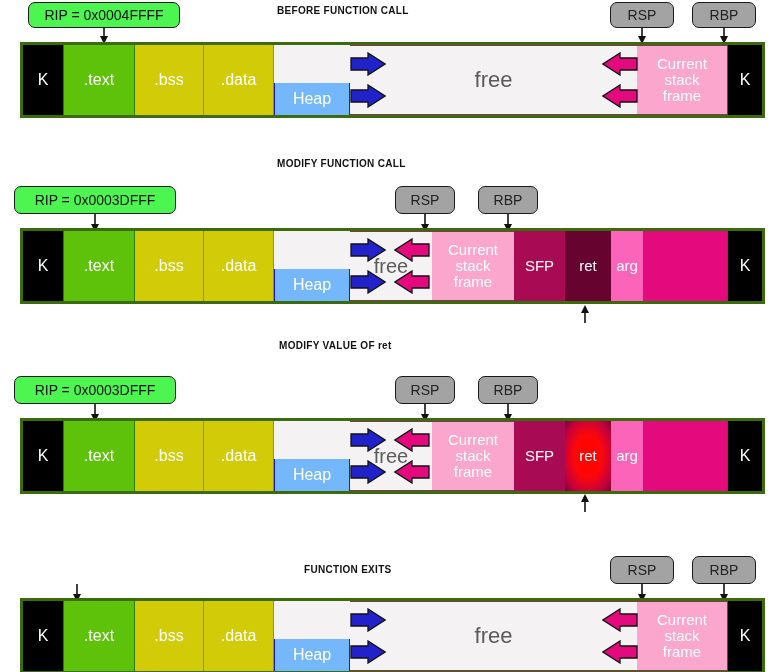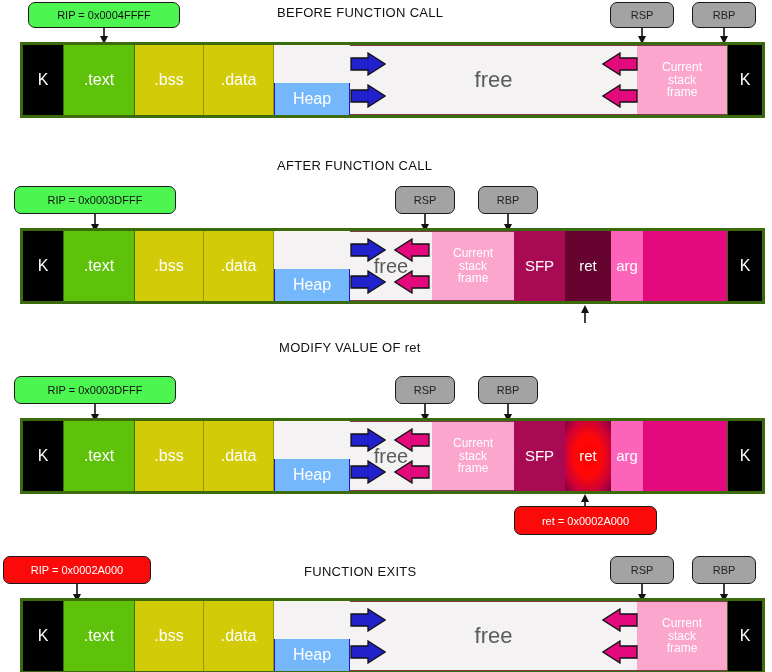--- a/index.html
+++ b/index.html
@@ -5,21 +5,21 @@
   html,body{margin:0;padding:0;}
   body{
     width:772px;height:672px;background:#ffffff;overflow:hidden;
     font-family:"Liberation Sans","DejaVu Sans",sans-serif;
     position:relative;
   }
   .diagram{position:relative;width:772px;height:672px;}
 
   
   .sec-title{
-    position:absolute;font-size:13px;font-weight:normal;color:#111;
+    position:absolute;font-size:10px;font-weight:bold;color:#111;
     letter-spacing:.3px;white-space:nowrap;
   }
 
   
   .bar{
     position:absolute;left:20px;width:745px;height:76px;
     border:3px solid #3b6b0c;box-sizing:border-box;
     display:flex;background:#f4f2f2;
   }
   .seg{
@@ -28,41 +28,41 @@
     line-height:1.05;
   }
   .seg.kernel{background:#000000;}
   .seg.text{background:#5fc20a;border-left:1px solid #2e7a00;border-right:1px solid #2e7a00;}
   .seg.bss{background:#d2cb08;border-right:1px solid #9b9600;}
   .seg.data{background:#d2cb08;border-right:1px solid #9b9600;}
   .seg.heap{background:#74b8fb;border:1px solid #1a1ad6;border-top:0;border-bottom:0;margin-top:38px;}
   .seg.free{background:#f4f2f2;color:#5b5b5b;font-size:22px;
             border-top:1px solid #7a3a52;border-bottom:1px solid #7a3a52;}
   .seg.free.small{font-size:20px;}
-  .seg.csf{background:#fba6cd;font-size:12px;flex-direction:column;
+  .seg.csf{background:#fba6cd;font-size:15px;flex-direction:column;
            border-top:1px solid #7a3a52;border-bottom:1px solid #7a3a52;text-align:center;}
   .seg.sfp{background:#a80b53;font-size:15px;}
   .seg.ret{background:#66032f;font-size:15px;}
   .seg.ret.hot{background:radial-gradient(ellipse at 50% 50%, #ff0000 0%, #ff0707 42%, #c2003f 78%, #7a0036 100%);}
   .seg.arg{background:#fb64b8;font-size:15px;}
   .seg.stackrest{background:#e4097c;}
   .seg.kernel2{background:#000000;border-left:1px solid #3b6b0c;}
 
   .seg .lbl{pointer-events:none;}
   .seg.csf .lbl{display:block;}
 
   
   .arrow{position:absolute;width:36px;height:24px;}
   .arrow svg{display:block;}
 
   
   .callout{
     position:absolute;box-sizing:border-box;border-radius:7px;
     display:flex;align-items:center;justify-content:center;
-    font-size:11px;white-space:nowrap;border:1.5px solid #1a1a1a;
+    font-size:14px;white-space:nowrap;border:1.5px solid #1a1a1a;
   }
   .callout.green{background:#4df551;color:#111;}
   .callout.red{background:#fb0a0a;color:#ffffff;}
   .callout.pink{background:#a3a3a3;color:#222;}
   .callout.maroon{background:#66032f;color:#ffffff;}
   .callout.retred{background:#fb0a0a;color:#ffffff;}
 
   
   .conn{position:absolute;}
   .conn svg{display:block;overflow:visible;}
@@ -143,21 +143,21 @@
     <svg width="36" height="24" viewBox="0 0 36 24">
         <polygon points="35,6 18,6 18,1 1,12 18,23 18,18 35,18" fill="#e4097c" stroke="#111" stroke-width="1.3"></polygon>
       </svg>
     </div>
   <div class="arrow" style="left:602px;top:84px;">
     <svg width="36" height="24" viewBox="0 0 36 24">
         <polygon points="35,6 18,6 18,1 1,12 18,23 18,18 35,18" fill="#e4097c" stroke="#111" stroke-width="1.3"></polygon>
       </svg>
     </div>
 
-  <div class="sec-title" style="left:277px;top:158px;">AFTER FUNCTION CALL</div>
+  <div class="sec-title" style="left:277px;top:158px;">MODIFY FUNCTION CALL</div>
 
   <div class="callout green" style="left:14px;top:186px;width:162px;height:28px;">RIP = 0x0003DFFF</div>
   <div class="conn" style="left:89px;top:214px;">
     <svg width="12" height="18">
         <line x1="6" y1="0" x2="6" y2="12" stroke="#111" stroke-width="1.6"></line>
         <polygon points="6,18 2,10 10,10" fill="#111"></polygon>
       </svg>
   </div>
 
   <div class="callout pink" style="left:395px;top:186px;width:60px;height:28px;">RSP</div>
@@ -332,25 +332,23 @@
         <polygon points="35,6 18,6 18,1 1,12 18,23 18,18 35,18" fill="#e4097c" stroke="#111" stroke-width="1.3"></polygon>
       </svg>
     </div>
 
   <div class="conn" style="left:579px;top:494px;">
     <svg width="12" height="18">
         <line x1="6" y1="18" x2="6" y2="6" stroke="#111" stroke-width="1.6"></line>
         <polygon points="6,0 2,8 10,8" fill="#111"></polygon>
       </svg>
   </div>
-  <div class="callout retred" style="left:514px;top:506px;width:143px;height:29px;">ret = 0x0002A000</div>
 
   <div class="sec-title" style="left:304px;top:564px;">FUNCTION EXITS</div>
 
-  <div class="callout red" style="left:3px;top:556px;width:148px;height:28px;">RIP = 0x0002A000</div>
   <div class="conn" style="left:71px;top:584px;">
     <svg width="12" height="18">
         <line x1="6" y1="0" x2="6" y2="12" stroke="#111" stroke-width="1.6"></line>
         <polygon points="6,18 2,10 10,10" fill="#111"></polygon>
       </svg>
   </div>
 
   <div class="callout pink" style="left:610px;top:556px;width:64px;height:28px;">RSP</div>
   <div class="conn" style="left:636px;top:584px;">
     <svg width="12" height="18">

